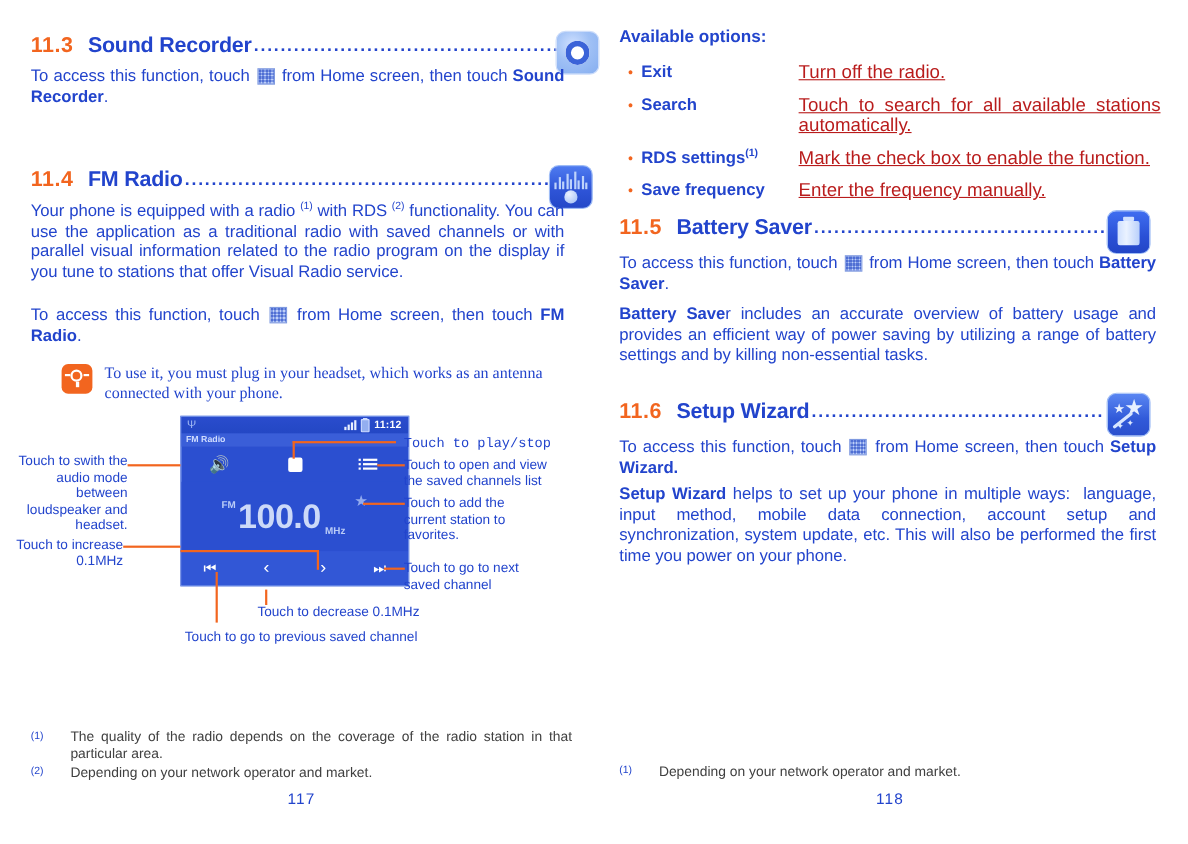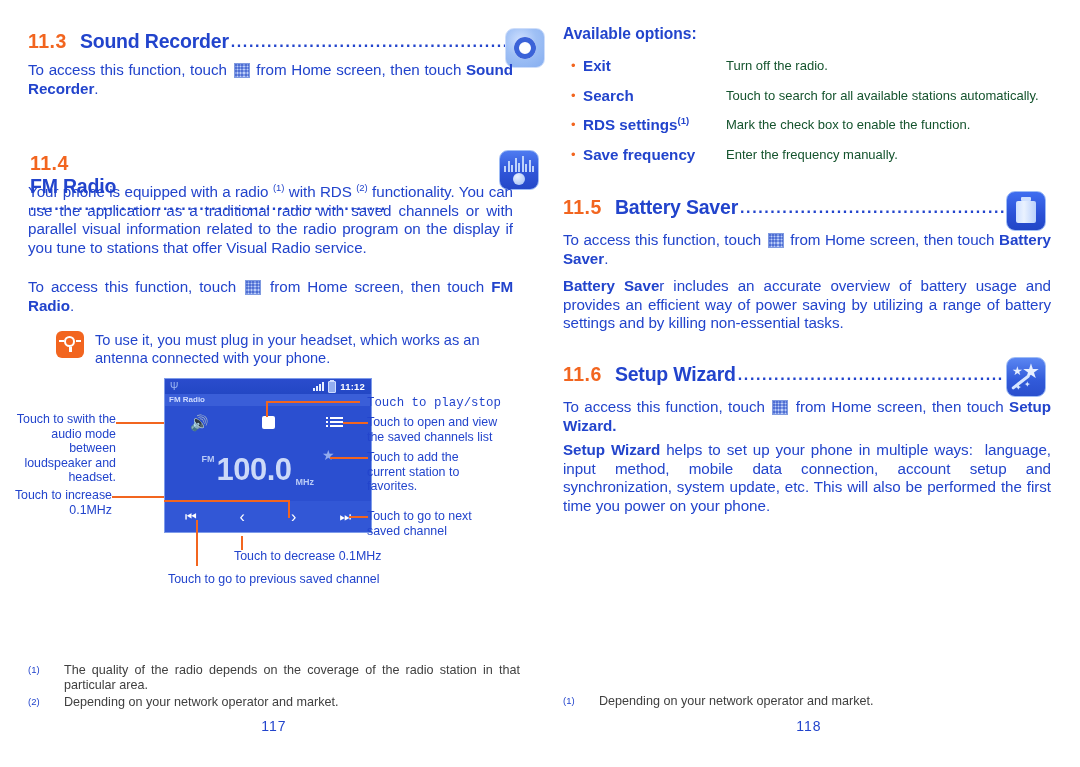--- a/index.html
+++ b/index.html
@@ -165,20 +165,21 @@
     border-radius: 2px;
   }
   .ico-wiz .sparkle {
     position: absolute; color: #dce9ff; font-size: 8px; line-height: 1;
   }
 
   
   .tip {
     display: flex;
     align-items: flex-start;
+    font-family: Liberation Serif, serif;
   }
   .tip-icon {
     flex: 0 0 auto;
     width: 28px; height: 27px;
     border-radius: 6px;
     background: #f2651f;
     margin-right: 11px;
     position: relative;
   }
   .tip-icon .bulb {
@@ -222,24 +223,25 @@
   }
   .opt-term {
     flex: 0 0 143px;
     font-weight: bold;
     font-size: 15.2px;
     line-height: 18.6px;
     color: #2244cc;
   }
   .opt-desc {
     flex: 1 1 auto;
-    font-size: 13px;
+    font-size: 17px;
     line-height: 18.6px;
-    color: #14532d;
+    color: #b91c1c;
     text-align: justify;
+    text-decoration: underline;
   }
   .opt-desc.nojust { text-align: left; }
 
   
   .figure {
     position: absolute;
     left: 0; top: 0;
   }
   .phone {
     position: absolute;
@@ -387,21 +389,21 @@
       <span class="sect-title">Sound Recorder</span>
       <span class="leader">................................................................</span>
     </div>
     <div class="app-icon ico-rec" style="left:477px; top:28px;"></div>
 
     <p class="body" style="position:absolute; left:0; top:61px; width:485px;">
       <span>To access this function, touch </span><span class="grid-icon"></span><span> from Home screen, then touch </span><span class="b">Sound Recorder</span><span>.</span>
     </p>
 
 
-    <div class="sect-head" style="position:absolute; left:0; top:152px; width:492px;flex-direction:column;">
+    <div class="sect-head" style="position:absolute; left:0; top:152px; width:492px;">
       <span class="sect-num">11.4</span>
       <span class="sect-title">FM Radio</span>
       <span class="leader">...........................................................</span>
     </div>
     <div class="app-icon ico-fm" style="left:471px; top:150px;">
       <span class="bars">
         <i style="height:6px"></i>
           <i style="height:11px"></i>
           <i style="height:7px"></i>
         <i style="height:14px"></i>

